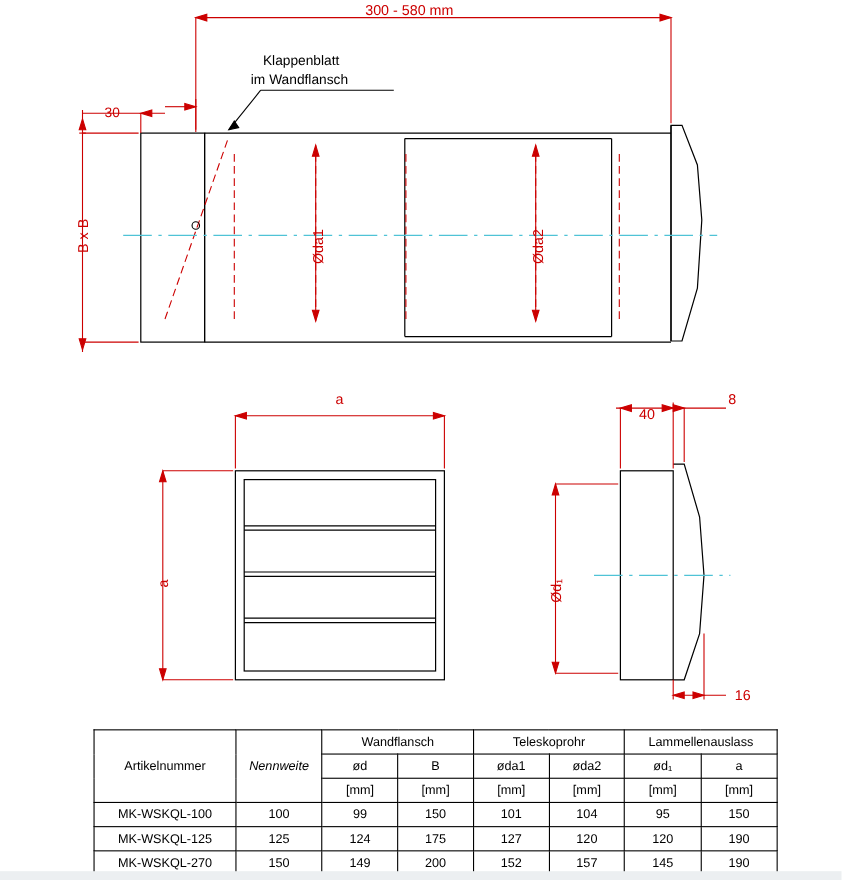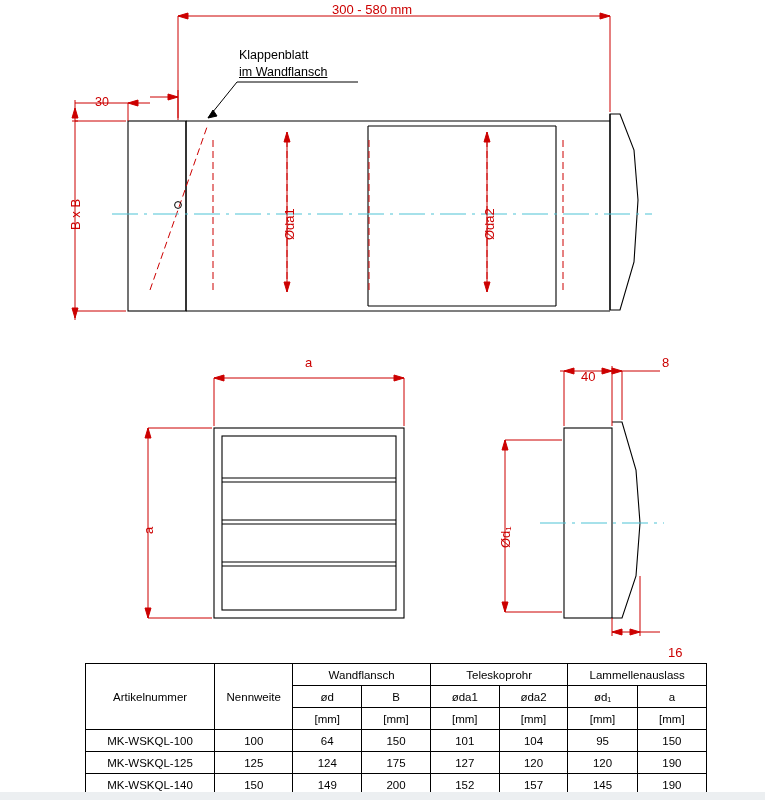--- a/index.html
+++ b/index.html
@@ -21,21 +21,21 @@
   
   .tbl{
     position:absolute;left:85px;top:663px;width:622px;
     border-collapse:collapse;font-size:11.5px;color:#000;
   }
   .tbl td,.tbl th{
     border:1px solid #000;text-align:center;padding:2px 0;font-weight:normal;
     height:17px;
   }
   .tbl .c0{width:130px;}
-  .tbl .c1{width:78px;}
+  .tbl .c1{width:78px;font-style:italic;}
   .tbl .c2,.tbl .c3,.tbl .c4,.tbl .c5,.tbl .c6,.tbl .c7{width:69px;}
   .bottombar{position:absolute;left:0;top:792px;width:765px;height:8px;background:#eceff1;}
 </style>
 </head>
 <body>
 
 <div class="stage">
 
   <svg class="draw" viewBox="0 0 765 800">
     <g stroke="#000" fill="none" stroke-width="1.1">
@@ -161,35 +161,35 @@
       <path d="M612 632 l10 -3 l0 6 z"></path>
       <path d="M640 632 l-10 -3 l0 6 z"></path>
       <line x1="612" y1="618" x2="612" y2="636"></line>
       <line x1="640" y1="576" x2="640" y2="636"></line>
     </g>
   </svg>
 
   <div class="lbl red s13" style="left:332px;top:2px;">300 - 580 mm</div>
 
   <div class="lbl blk s12" style="left:239px;top:48px;">Klappenblatt</div>
-  <div class="lbl blk s12" style="left:239px;top:65px;text-decoration:underline;">im Wandflansch</div>
+  <div class="lbl blk s12" style="left:228px;top:65px;">im Wandflansch</div>
 
   <div class="lbl red s12" style="left:95px;top:95px;">30</div>
 
   <div class="lbl red s13 rot90" style="left:68px;top:230px;">B x B</div>
 
   <div class="lbl red s13 rot90" style="left:282px;top:240px;">Øda1</div>
   <div class="lbl red s13 rot90" style="left:482px;top:240px;">Øda2</div>
 
   <div class="lbl red s13" style="left:305px;top:355px;">a</div>
   <div class="lbl red s13 rot90" style="left:141px;top:534px;">a</div>
 
   <div class="lbl red s13" style="left:581px;top:369px;">40</div>
   <div class="lbl red s13" style="left:662px;top:355px;">8</div>
-  <div class="lbl red s13" style="left:668px;top:624px;margin-top:21px;">16</div>
+  <div class="lbl red s13" style="left:668px;top:624px;">16</div>
   <div class="lbl red s13 rot90" style="left:498px;top:548px;">Ød₁</div>
 
   <table class="tbl">
     <tbody>
         <tr>
       <td class="c0" rowspan="3">Artikelnummer</td>
       <td class="c1" rowspan="3">Nennweite</td>
       <td class="c2" colspan="2">Wandflansch</td>
       <td class="c4" colspan="2">Teleskoprohr</td>
       <td class="c6" colspan="2">Lammellenauslass</td>
@@ -206,39 +206,39 @@
       <td>[mm]</td>
       <td>[mm]</td>
       <td>[mm]</td>
       <td>[mm]</td>
       <td>[mm]</td>
       <td>[mm]</td>
     </tr>
     <tr>
       <td>MK-WSKQL-100</td>
       <td>100</td>
-      <td>64</td>
+      <td>99</td>
       <td>150</td>
       <td>101</td>
       <td>104</td>
       <td>95</td>
       <td>150</td>
     </tr>
     <tr>
       <td>MK-WSKQL-125</td>
       <td>125</td>
       <td>124</td>
       <td>175</td>
       <td>127</td>
       <td>120</td>
       <td>120</td>
       <td>190</td>
     </tr>
     <tr>
-      <td>MK-WSKQL-140</td>
+      <td>MK-WSKQL-270</td>
       <td>150</td>
       <td>149</td>
       <td>200</td>
       <td>152</td>
       <td>157</td>
       <td>145</td>
       <td>190</td>
     </tr>
   </tbody>
     </table>

